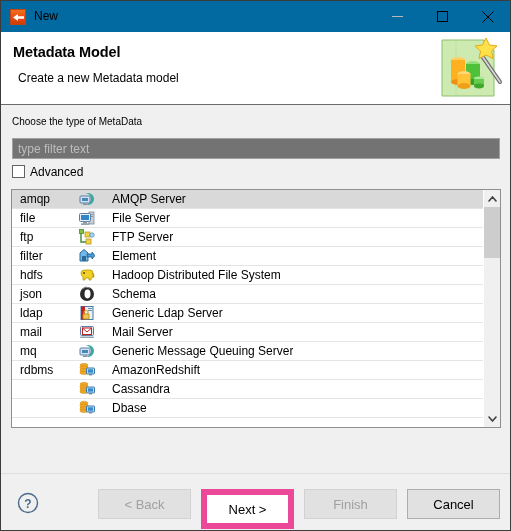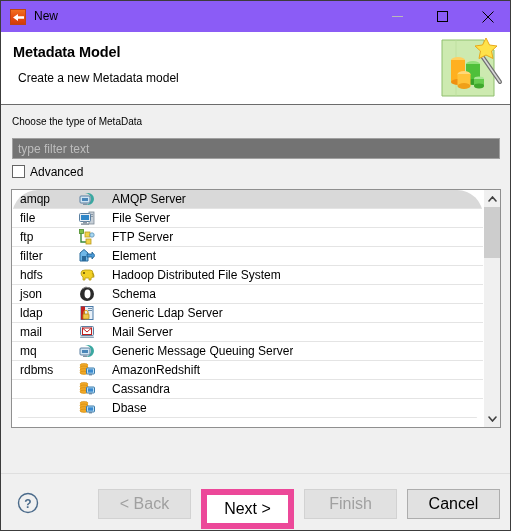--- a/index.html
+++ b/index.html
@@ -21,21 +21,21 @@
     box-sizing: border-box;
     border: 1px solid #3c3c3c;
     background: #f0f0f0;
     display: flex;
     flex-direction: column;
   }
 
   
   #titlebar {
     height: 31px;
-    background: #8b5cf6;
+    background: #0369a1;
     display: flex;
     align-items: center;
     flex: none;
     position: relative;
   }
   #app-icon {
     width: 16px;
     height: 16px;
     margin-left: 9px;
     margin-right: 8px;
@@ -167,21 +167,20 @@
     box-sizing: border-box;
     border: 1px solid #8f8f8f;
     background: #ffffff;
     display: flex;
     overflow: hidden;
   }
   #list-area {
     flex: 1 1 auto;
     overflow: hidden;
     position: relative;
-    border-radius: 26px;
   }
   .row {
     height: 19px;
     display: flex;
     align-items: center;
     border-bottom: 1px solid #e4e4e4;
     box-sizing: border-box;
     font-size: 12px;
     color: #000000;
   }
@@ -257,21 +256,21 @@
     right: 10px;
     top: 15px;
     display: flex;
     gap: 10px;
   }
   .btn {
     width: 93px;
     height: 25px;
     box-sizing: border-box;
     font-family: "Liberation Sans", sans-serif;
-    font-size: 16px;
+    font-size: 13px;
     color: #000000;
     background: #e1e1e1;
     border: 1px solid #adadad;
     display: flex;
     align-items: center;
     justify-content: center;
     padding: 14px;
   }
   .btn.disabled { color: #a0a0a0; background: #e1e1e1; border-color: #d2d2d2; }
   .btn.default {

